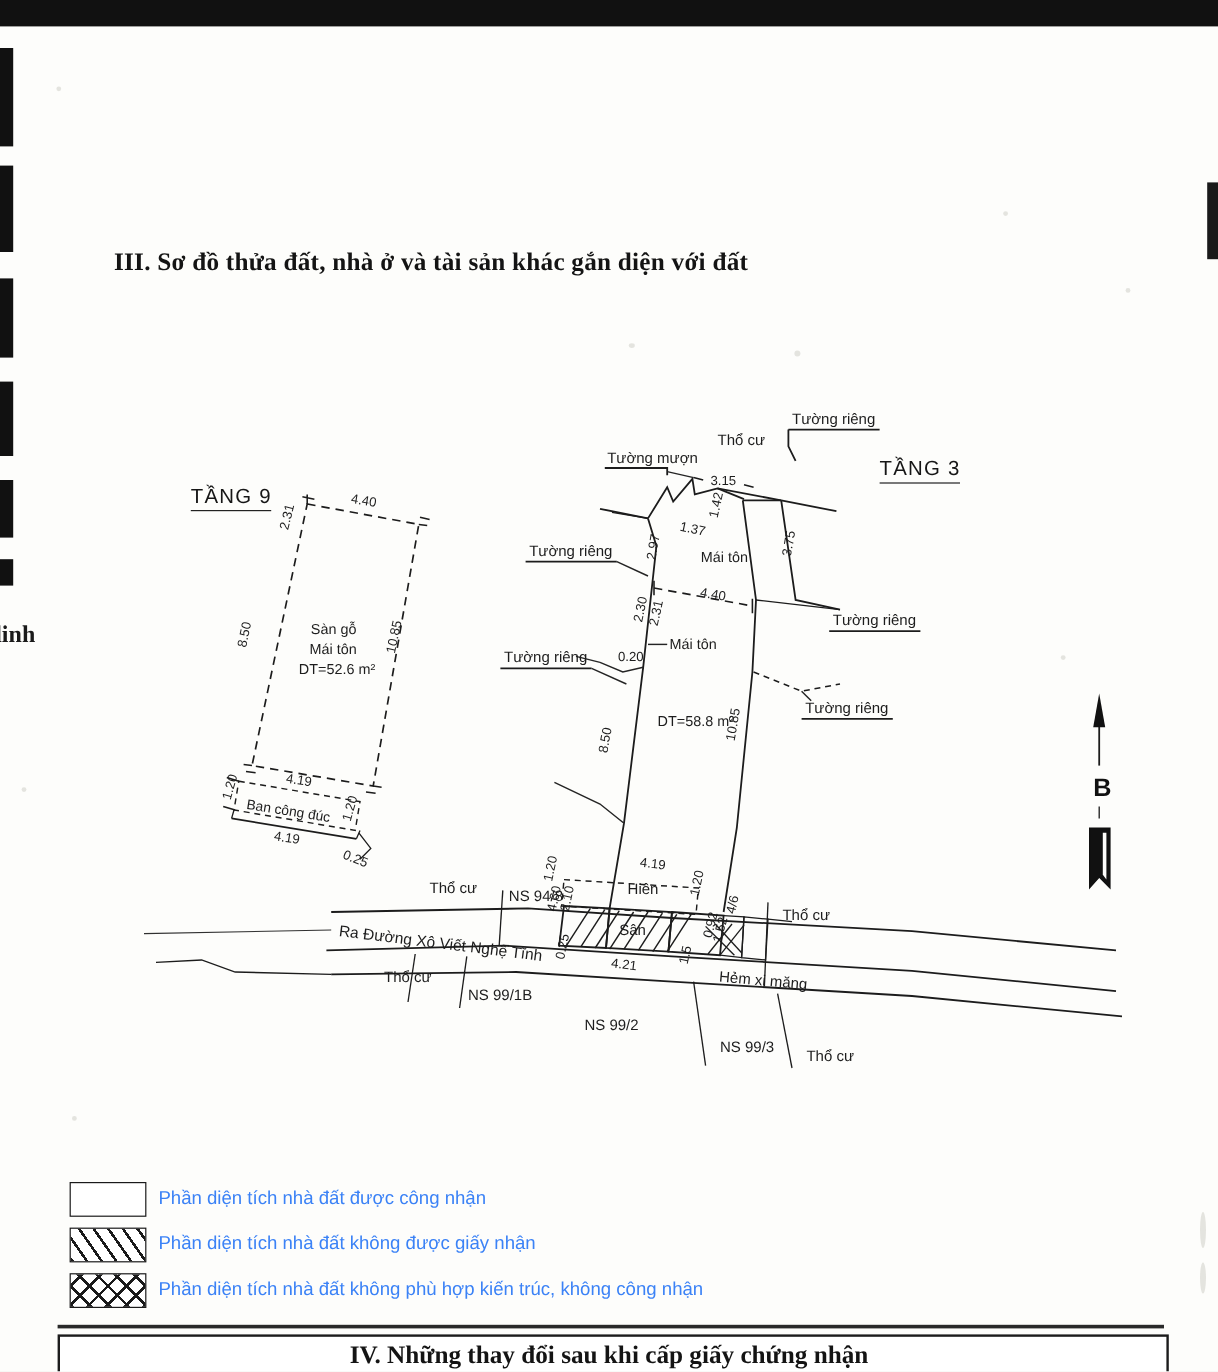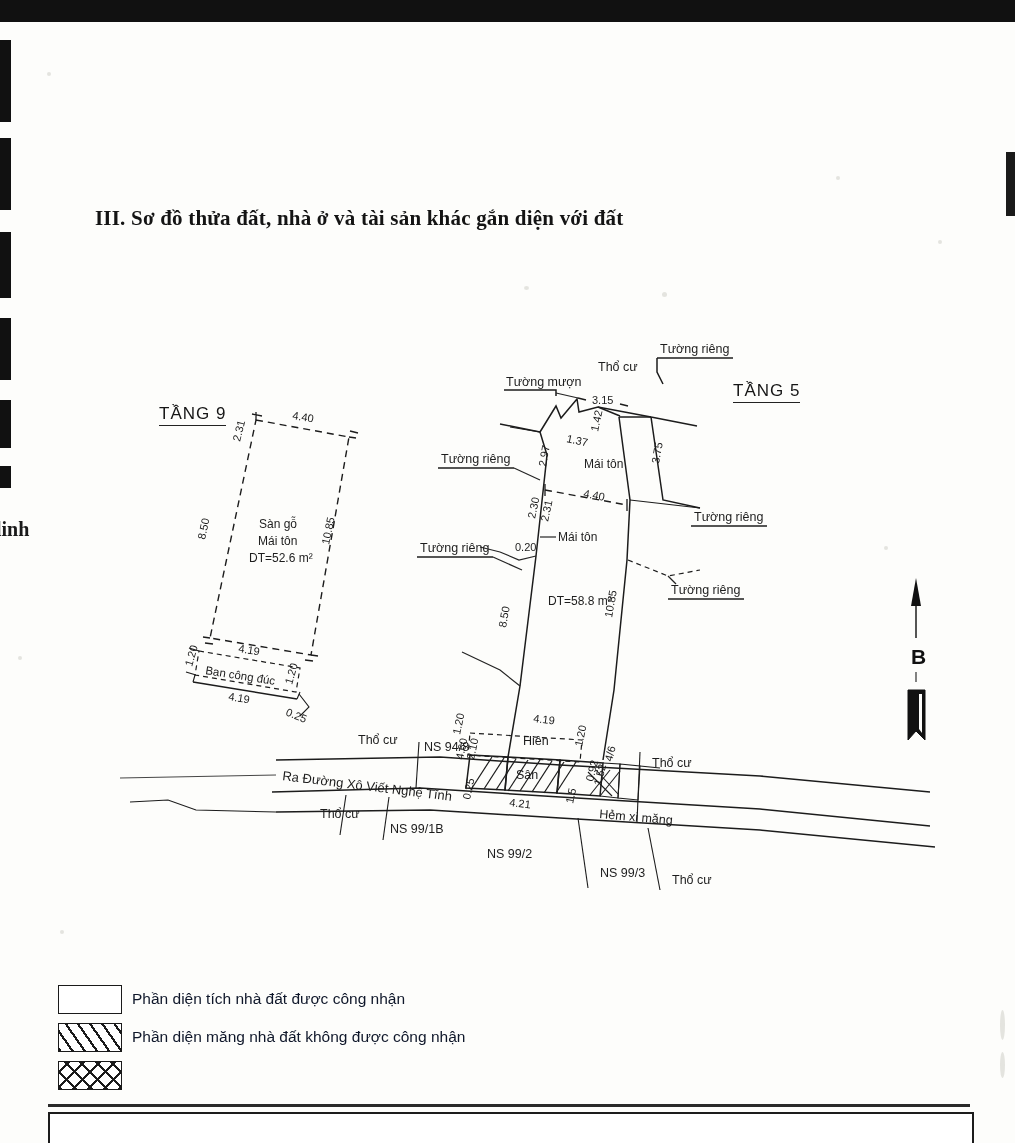--- a/index.html
+++ b/index.html
@@ -80,21 +80,21 @@
   }
   .sw-hatch{
     background-image:repeating-linear-gradient(55deg,#1a1a1a 0 2.2px,#fff 2.2px 10px);
   }
   .sw-cross{
     background-image:
       repeating-linear-gradient(45deg,#1a1a1a 0 2.2px,transparent 2.2px 11px),
       repeating-linear-gradient(-45deg,#1a1a1a 0 2.2px,transparent 2.2px 11px);
     background-color:#fff;
   }
-  .legtxt{font-size:15.5px;color:#0f172a;white-space:nowrap;}
+  .legtxt{font-size:15.5px;color:#3b82f6;white-space:nowrap;}
 </style>
 </head>
 <body>
 
 <div id="page">
 
   <div class="scan-top"></div>
   <div class="bind" style="top:40px;height:82px;"></div>
   <div class="bind" style="top:138px;height:72px;"></div>
   <div class="bind" style="top:232px;height:66px;"></div>
@@ -111,21 +111,21 @@
   <div class="edge-noise" style="left:884px;top:546px;width:4px;height:4px;"></div>
   <div class="edge-noise" style="left:60px;top:930px;width:4px;height:4px;"></div>
   <div class="edge-noise" style="left:1000px;top:1010px;width:5px;height:30px;"></div>
   <div class="edge-noise" style="left:1000px;top:1052px;width:5px;height:26px;"></div>
   <div class="edge-noise" style="left:18px;top:656px;width:4px;height:4px;"></div>
 
   <div class="heading3">III. Sơ đồ thửa đất, nhà ở và tài sản khác gắn diện với đất</div>
   <div class="left-crop">linh</div>
 
   <div class="floor-label" style="left:159px;top:404px;"><u>TẦNG 9</u></div>
-  <div class="floor-label" style="left:733px;top:381px;"><u>TẦNG 5</u></div>
+  <div class="floor-label" style="left:733px;top:381px;"><u>TẦNG 3</u></div>
 
   <div class="compass-letter" style="left:911px;top:645px;">B</div>
 
   <svg id="plan" viewBox="0 0 1015 1143">
 
     <g>
       <path class="dash" d="M256,420 L349,437 L311,655 L210,638 Z"></path>
 
       <path class="tick" d="M252,414 L262,416 M256,420 L256,412"></path>
       <path class="tick" d="M350,431 L358,433 M349,437 L356,438"></path>
@@ -295,23 +295,25 @@
     </g>
   </svg>
 
   <div class="legend">
     <div class="legrow">
       <div class="swatch"></div>
       <div class="legtxt">Phần diện tích nhà đất được công nhận</div>
     </div>
     <div class="legrow">
       <div class="swatch sw-hatch"></div>
-      <div class="legtxt">Phần diện măng nhà đất không được công nhận</div>
+      <div class="legtxt">Phần diện tích nhà đất không được giấy nhận</div>
     </div>
     <div class="legrow">
       <div class="swatch sw-cross"></div>
+      <div class="legtxt">Phần diện tích nhà đất không phù hợp kiến trúc, không công nhận</div>
     </div>
   </div>
 
   <div class="sec4rule"></div>
   <div class="sec4box"></div>
+  <div class="sec4txt">IV. Những thay đổi sau khi cấp giấy chứng nhận</div>
 
 </div>
 
 </body></html>

